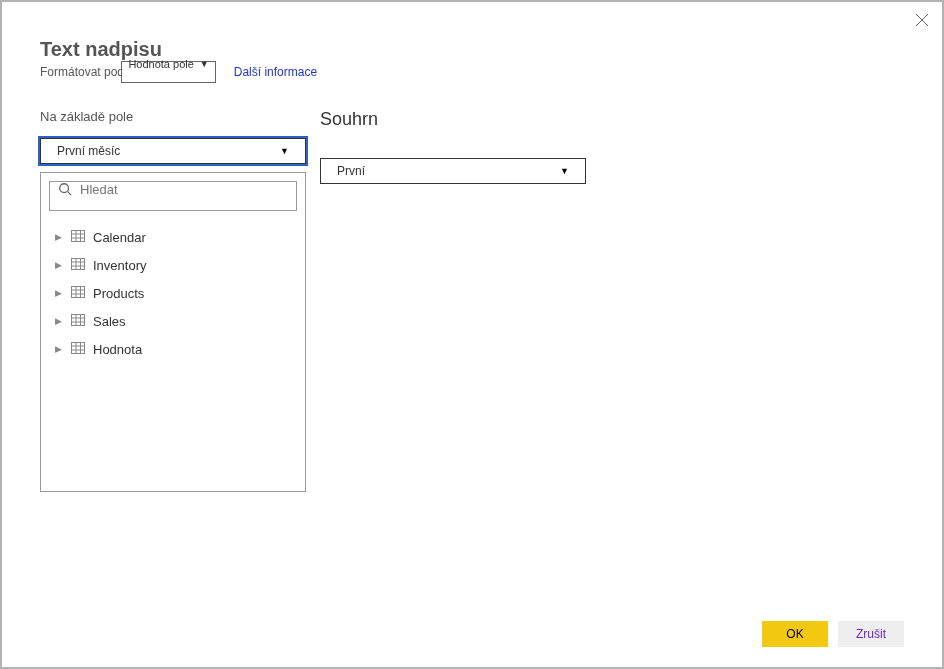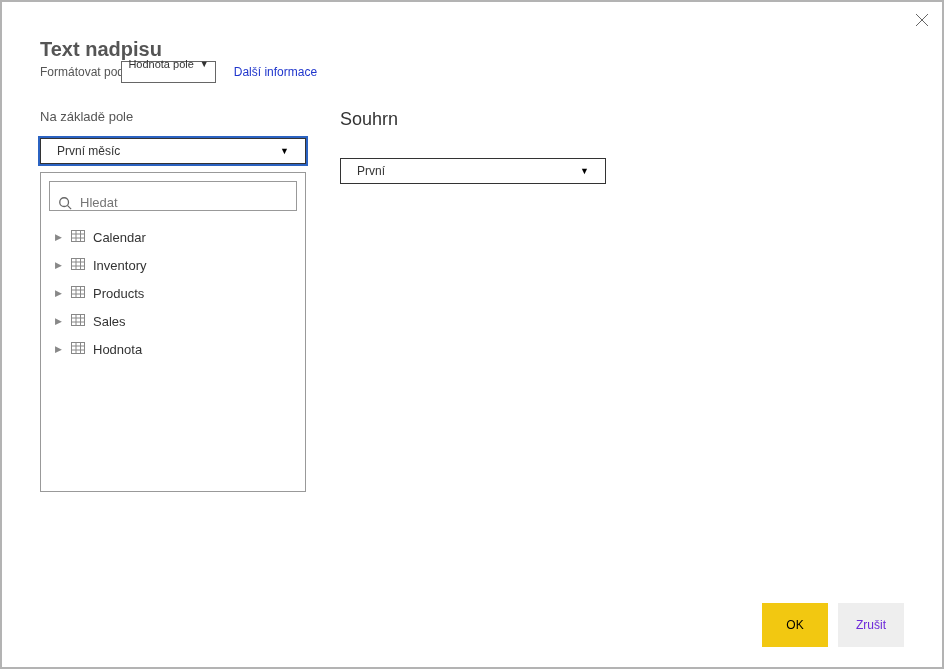--- a/index.html
+++ b/index.html
@@ -20,59 +20,59 @@
     margin-bottom: 26px;
   }
   .row-format .lbl { margin-right: -12px; position: relative; z-index: 0; }
   .mini-select {
     border: 1px solid #666; height: 22px; display: inline-flex; align-items: center;
     padding: 0 6px 16px 6px; font-size: 11px; color: #333; background: #fff;
     position: relative; z-index: 1; min-width: 70px; cursor: pointer;
   }
   .mini-select .arrow { margin-left: 6px; font-size: 9px; }
   .link { color: #2036cc; font-size: 12px; margin-left: 18px; text-decoration: none; cursor: pointer; }
-  .cols { display: flex; gap: 34px; align-items: flex-start; }
+  .cols { display: flex; gap: 14px; align-items: flex-start; }
   .col-left { width: 266px; }
   .col-right { width: 266px; }
   .field-label-sm { font-size: 13px; color: #555; margin-bottom: 14px; }
   .field-label-lg { font-size: 18px; font-weight: 400; color: #333; margin-bottom: 28px; }
   .dropdown {
     width: 100%; height: 26px; border: 1px solid #333; display: flex;
     align-items: center; padding: 0 16px; font-size: 12px; color: #333;
     justify-content: space-between; cursor: pointer; background: #fff;
   }
   .dropdown.focused {
     border: 1px solid #333; outline: 2px solid #2b63c2; outline-offset: 0;
   }
   .dropdown .arrow { font-size: 9px; color: #000; }
   .popup {
     width: 266px; border: 1px solid #999; margin-top: 8px; background: #fff;
     padding: 8px;
   }
   .search-box {
-    display: flex; align-items: flex-end; border: 1px solid #999; height: 30px;
+    display: flex; align-items: flex-start; border: 1px solid #999; height: 30px;
     padding: 0 8px; gap: 8px; margin-bottom: 8px;
   }
   .search-box svg { width: 14px; height: 14px; stroke: #666; fill: none; stroke-width: 1.5; }
   .search-box input {
     border: none; outline: none; font-size: 13px; color: #666; flex: 1;
     font-family: inherit;
   }
   .tree { padding: 4px 0 120px 6px; }
   .tree-item {
     display: flex; align-items: center; gap: 8px; height: 28px;
     font-size: 13px; color: #333; cursor: pointer;
   }
   .tree-item .chev { width: 8px; color: #888; font-size: 9px; }
   .tree-item .table-icon svg { width: 14px; height: 12px; stroke: #888; fill: none; stroke-width: 1; }
   .footer {
     position: absolute; bottom: 20px; right: 38px; display: flex; gap: 10px;
   }
   .btn {
-    min-width: 66px; height: 44px; border: none; font-size: 12px;
+    min-width: 66px; height: 26px; border: none; font-size: 12px;
     font-family: inherit; cursor: pointer; display: inline-flex;
     align-items: center; justify-content: center; padding: 0 14px;
   }
   .btn-primary { background: #f2c811; color: #000; }
   .btn-secondary { background: #eee; color: #6d28d9; }
 </style>
 </head>
 <body>
 
 <div class="dialog">

